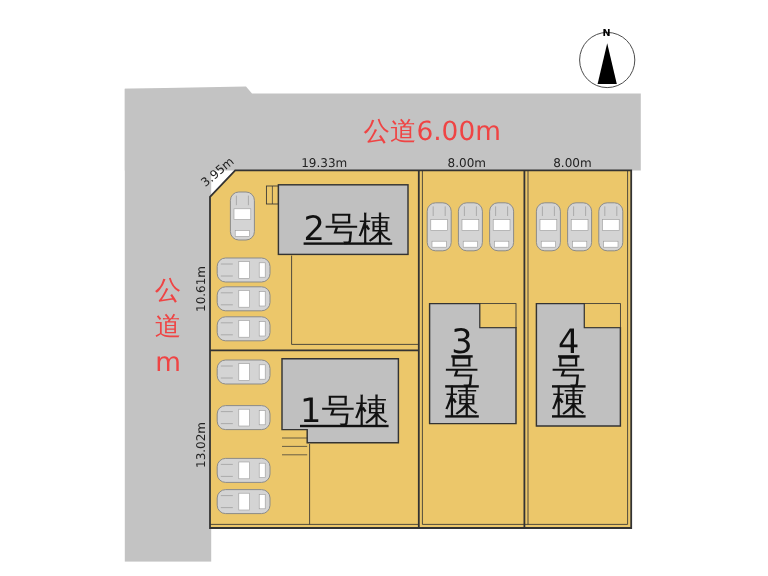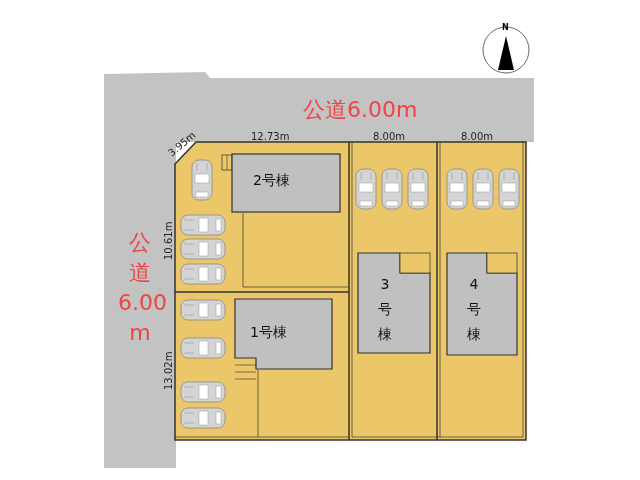--- a/index.html
+++ b/index.html
@@ -1,20 +1,20 @@
 <!DOCTYPE html>
 <html><head>
 <meta charset="utf-8">
 <style>
   html,body{margin:0;padding:0;background:#fff;}
   body{width:640px;height:480px;position:relative;overflow:hidden;font-family:"DejaVu Sans","Liberation Sans",sans-serif;}
   .abs{position:absolute;}
   .road-label{font-size:22px;color:#ef4444;}
   .dim{font-size:10px;color:#222;}
-  .bldg-label{font-size:14px;color:#111;font-family:"DejaVu Sans",sans-serif;}
+  .bldg-label{font-size:28px;color:#111;font-family:"DejaVu Sans",sans-serif;text-decoration:underline;}
   .rot{transform:rotate(-90deg);transform-origin:left top;white-space:nowrap;}
 </style>
 </head>
 <body>
 
 <svg class="abs" style="left:0;top:0" width="640" height="480">
   <defs>
     <g id="car-v">
       <rect x="-10" y="-20" width="20" height="40" rx="7" fill="#d4d4d4" stroke="#888" stroke-width="0.8"></rect>
       <rect x="-7" y="-6" width="14" height="9" fill="#fff" stroke="#999" stroke-width="0.5"></rect>
@@ -99,26 +99,25 @@
   </g>
 </svg>
 
 <div class="abs" style="left:502px;top:23px;font-size:8px;font-weight:bold;">N</div>
 
 <div class="abs road-label" style="left:303px;top:95px;">公道6.00m</div>
 
 <div class="abs road-label" style="left:118px;top:228px;line-height:30px;text-align:center;width:44px;">
   <div>公</div>
   <div>道</div>
-  <div>6.00</div>
   <div>m</div>
 </div>
 
 <div class="abs dim" style="left:166px;top:150px;transform:rotate(-40deg);transform-origin:left top;">3.95m</div>
-<div class="abs dim" style="left:251px;top:131px;">12.73m</div>
+<div class="abs dim" style="left:251px;top:131px;">19.33m</div>
 <div class="abs dim" style="left:373px;top:131px;">8.00m</div>
 <div class="abs dim" style="left:461px;top:131px;">8.00m</div>
 <div class="abs dim rot" style="left:163px;top:260px;">10.61m</div>
 <div class="abs dim rot" style="left:163px;top:390px;">13.02m</div>
 
 <div class="abs bldg-label" style="left:253px;top:172px;">2号棟</div>
 <div class="abs bldg-label" style="left:250px;top:324px;">1号棟</div>
 
 <div class="abs bldg-label" style="left:370px;top:272px;line-height:25px;width:30px;text-align:center;">
   <div>3</div>

